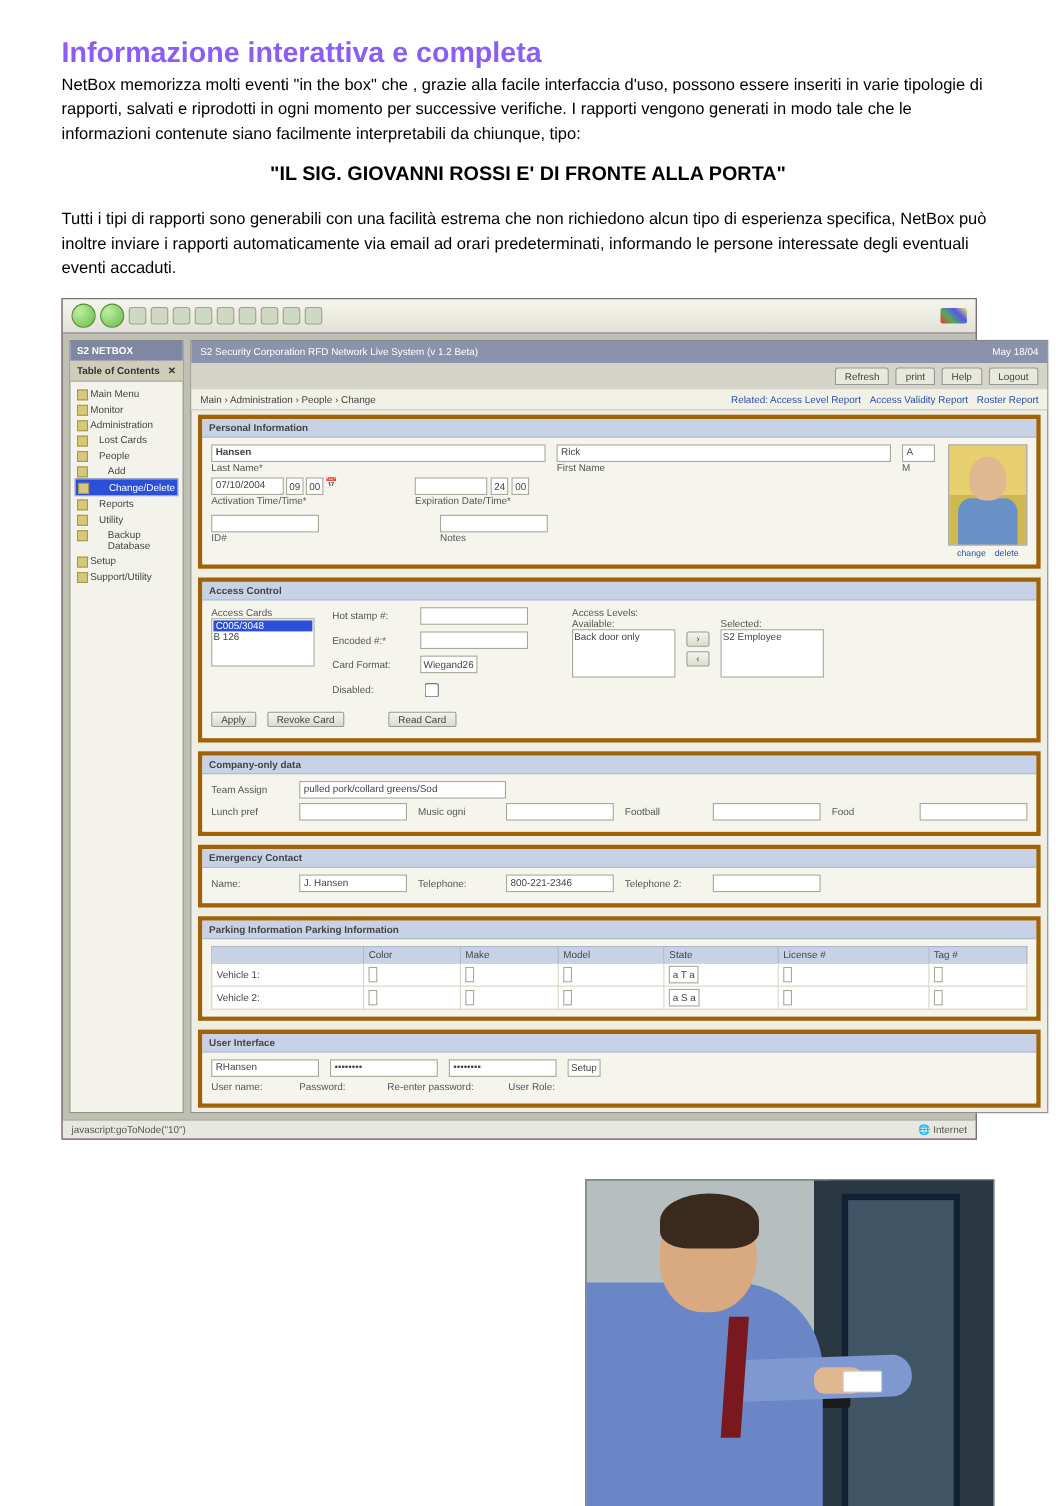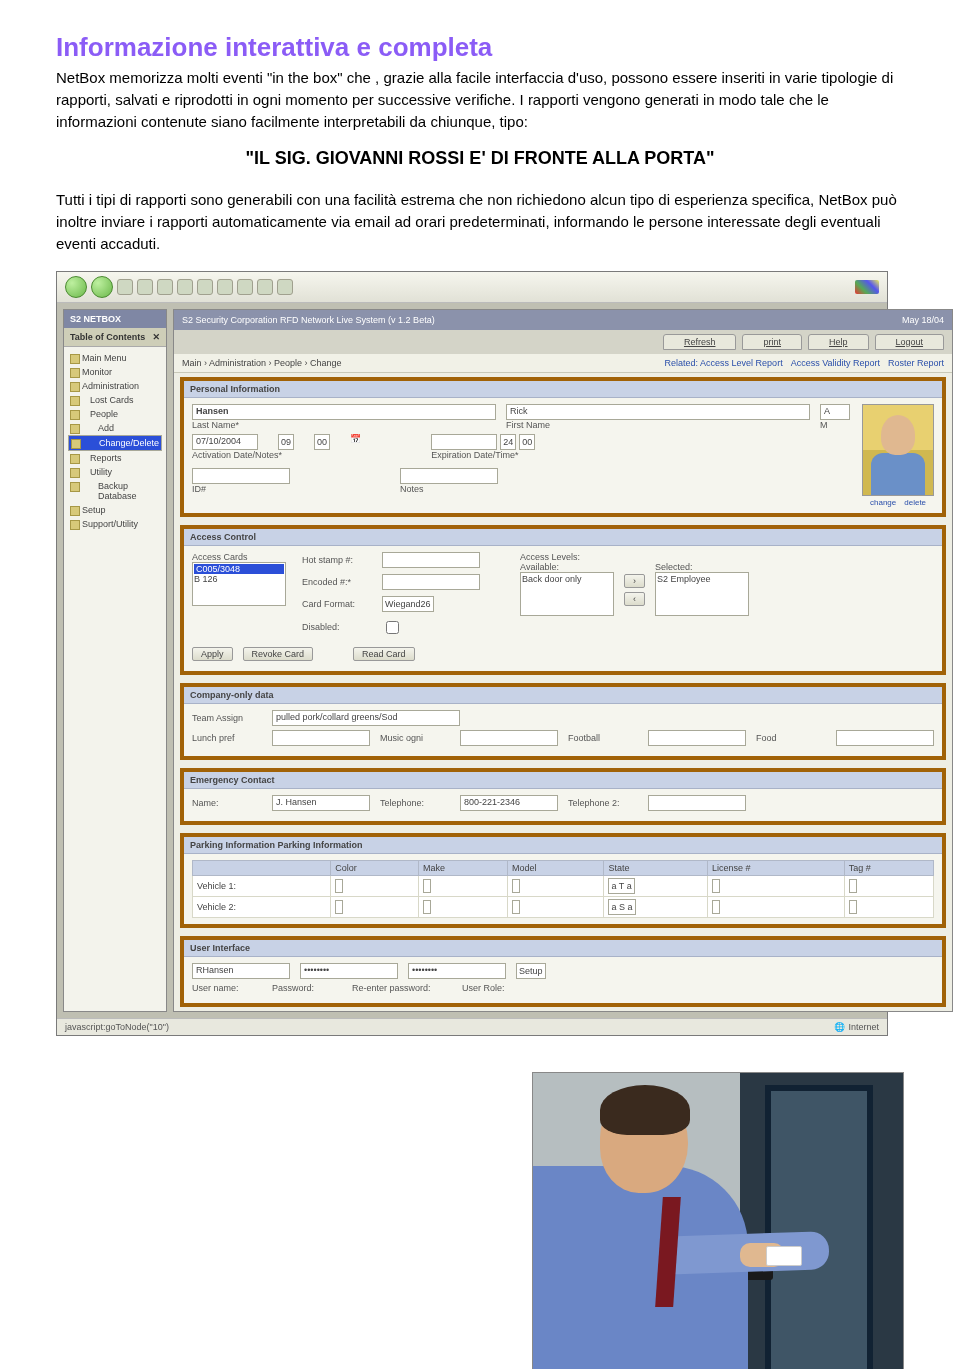--- a/index.html
+++ b/index.html
@@ -113,23 +113,22 @@
   }
   .tabs-row {
     background: #d4d4c8;
     padding: 4px 8px;
     display: flex;
     gap: 6px;
   }
   .tab {
     background: #e8e8dc;
     border: 1px solid #999;
-    padding: 2px 20px;
+    padding: 2px 8px;
     border-radius: 3px 3px 0 0;
-    text-decoration: underline;
   }
   .crumb-row {
     display:flex;
     justify-content: space-between;
     padding: 4px 8px;
     background:#f1f1e7;
     border-bottom:1px solid #c8c8b8;
   }
   .crumb-links { display:flex; gap:8px; color:#2a4faa; }
   .section {
@@ -376,27 +375,27 @@
                 <div class="inp">Rick</div>
                 <div class="lbl">First Name</div>
               </div>
               <div style="width:30px">
                 <div class="inp" style="min-width:18px">A</div>
                 <div class="lbl">M</div>
               </div>
             </div>
             <div class="frow">
               <div>
-                <div style="display:flex;gap:20px">
+                <div style="display:flex;gap:2px">
                   <span class="inp" style="min-width:58px">07/10/2004</span>
                   <span class="sel">09</span>
                   <span class="sel">00</span>
                   <span>📅</span>
                 </div>
-                <div class="lbl">Activation Date/Notes*</div>
+                <div class="lbl">Activation Time/Time*</div>
               </div>
               <div style="margin-left:60px">
                 <div style="display:flex;gap:3px">
                   <span class="inp" style="min-width:58px"></span>
                   <span class="sel">24</span>
                   <span class="sel">00</span>
                 </div>
                 <div class="lbl">Expiration Date/Time*</div>
               </div>
             </div>

